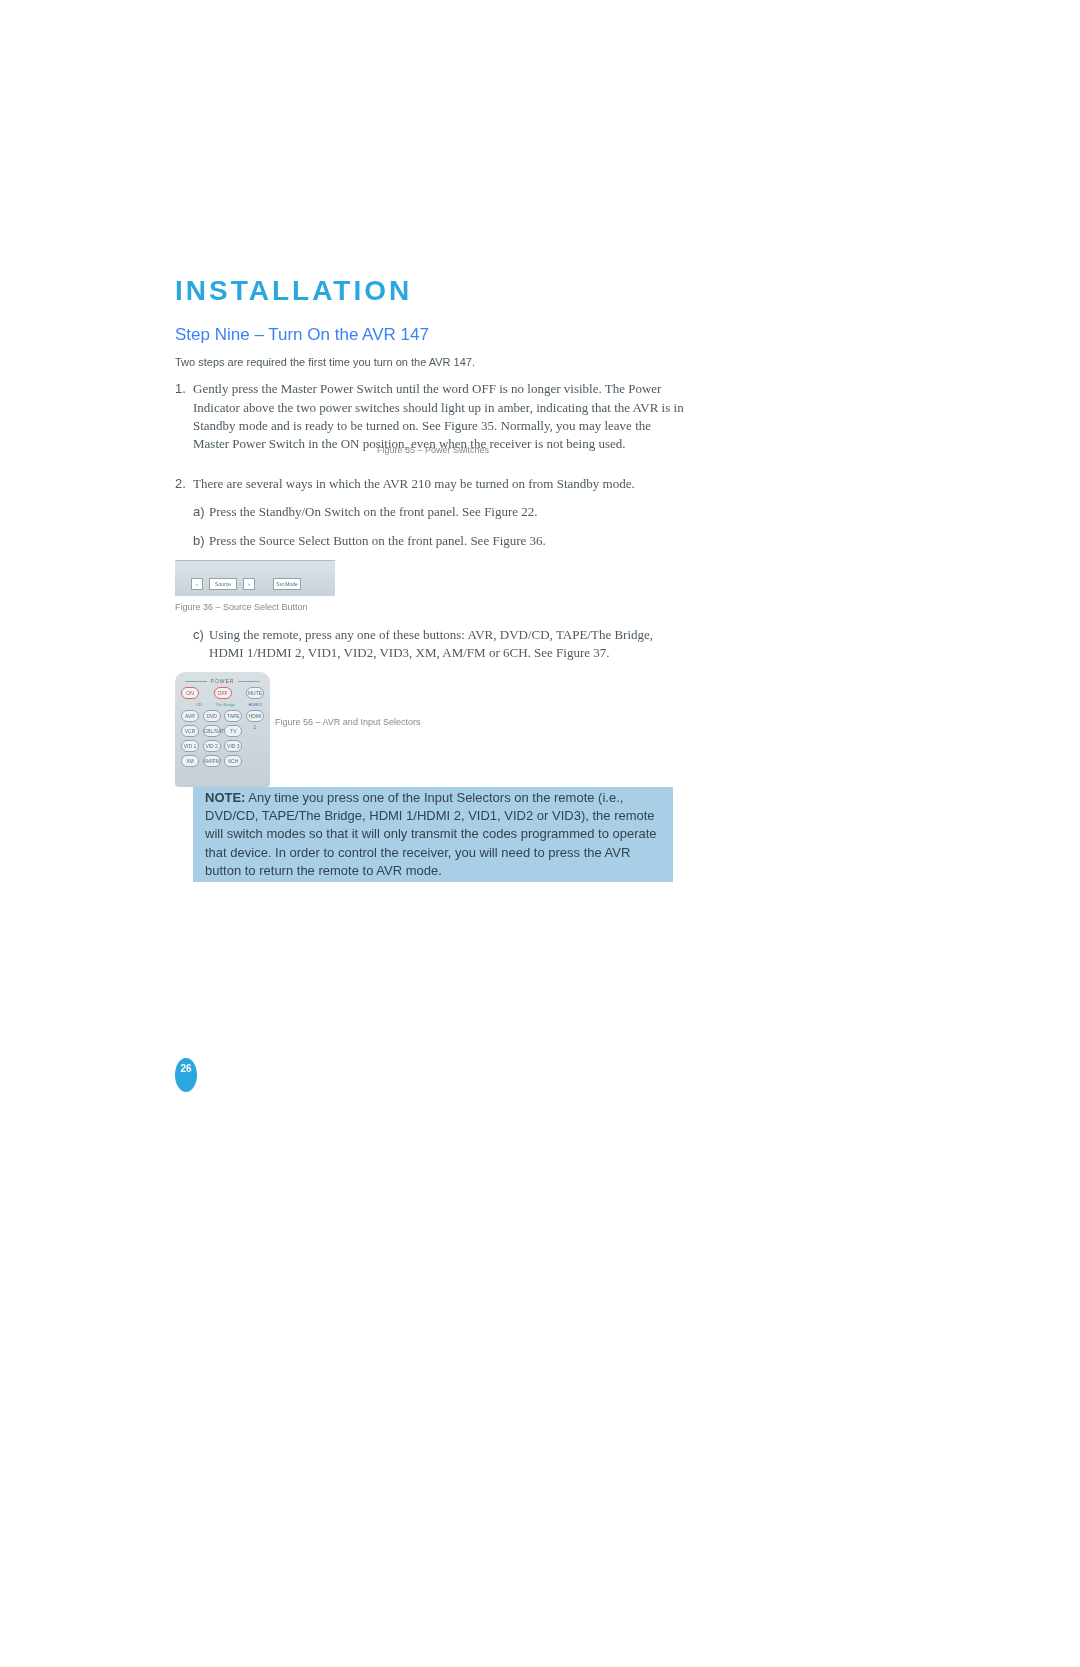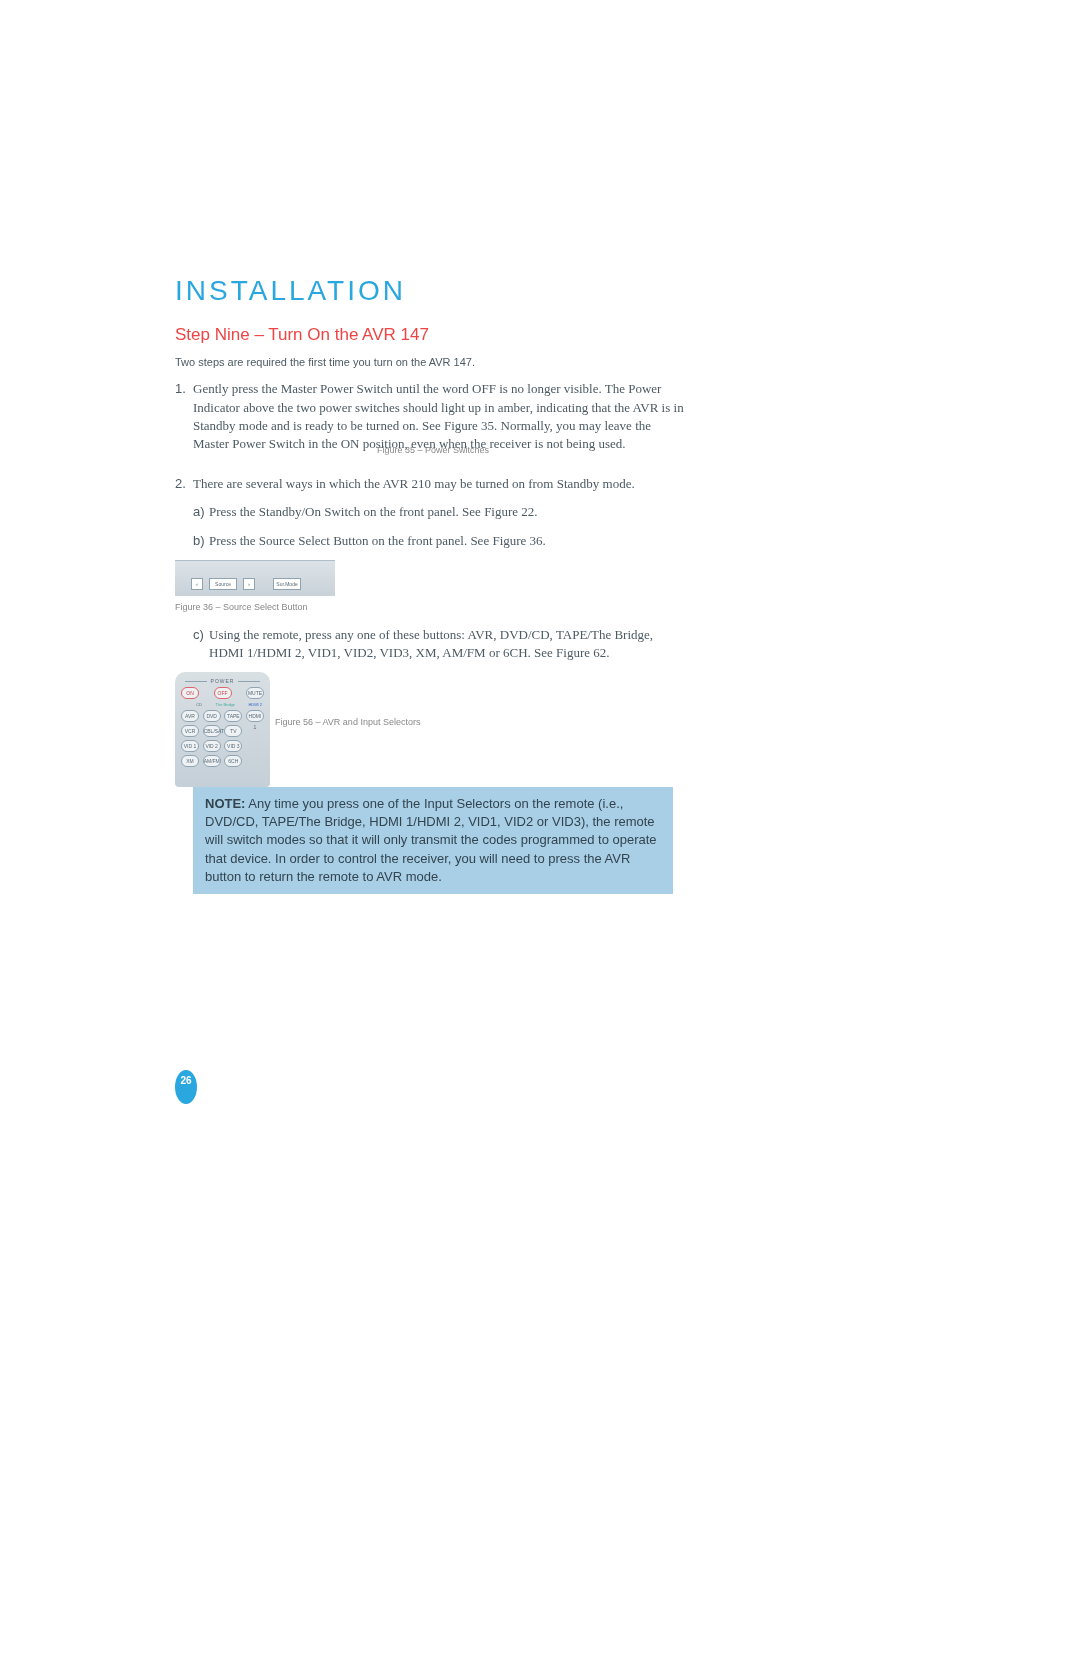--- a/index.html
+++ b/index.html
@@ -15,27 +15,27 @@
   .page {
     position: absolute;
     left: 175px;
     top: 275px;
     width: 510px;
   }
   .section-title {
     font-size: 28px;
     letter-spacing: 3px;
     color: #2aa7df;
-    font-weight: 400;
+    font-weight: 700;
     margin-bottom: 18px;
     font-family: Arial, sans-serif;
   }
   .step-title {
     font-size: 17px;
-    color: #ef4444;
+    color: #3b82f6;
     font-weight: 400;
     margin-bottom: 10px;
   }
   .intro {
     font-size: 11px;
     line-height: 1.4;
     margin-bottom: 10px;
     color: #4c5a63;
   }
   .list-item {
@@ -182,21 +182,21 @@
     font-size: 4px;
     color: #5a6b77;
     margin-top: 3px;
     padding: 0 2px;
   }
   .fig37 .tinylbl .g { color: #4a9; }
   .fig37 .tinylbl .b { color: #36c; }
   
   .note-box {
     background: #a8cfe6;
-    padding: 8px 12px;
+    padding: 2px 12px;
     font-size: 13px;
     line-height: 1.4;
     color: #33444f;
     width: 480px;
     margin-left: 18px;
   }
   .note-box .strong { font-weight: 600; }
   
   .page-num {
     position: absolute;
@@ -252,21 +252,21 @@
       <div class="b wide">Source</div>
       <div class="b">›</div>
       <div style="width:6px"></div>
       <div class="b wide">Sur.Mode</div>
     </div>
   </div>
   <div class="fig-caption">Figure 36 – Source Select Button</div>
 
   <div class="sub-item">
     <span class="letter">c)</span>
-    <span class="txt">Using the remote, press any one of these buttons: AVR, DVD/CD, TAPE/The Bridge, HDMI 1/HDMI 2, VID1, VID2, VID3, XM, AM/FM or 6CH. See Figure 62.</span>
+    <span class="txt">Using the remote, press any one of these buttons: AVR, DVD/CD, TAPE/The Bridge, HDMI 1/HDMI 2, VID1, VID2, VID3, XM, AM/FM or 6CH. See Figure 37.</span>
   </div>
 
   <div class="fig37">
     <div class="pwrlabel">POWER</div>
     <div class="row">
       <div class="pill red">ON</div>
       <div class="pill red">OFF</div>
       <div class="pill">MUTE</div>
     </div>
     <div class="tinylbl">

